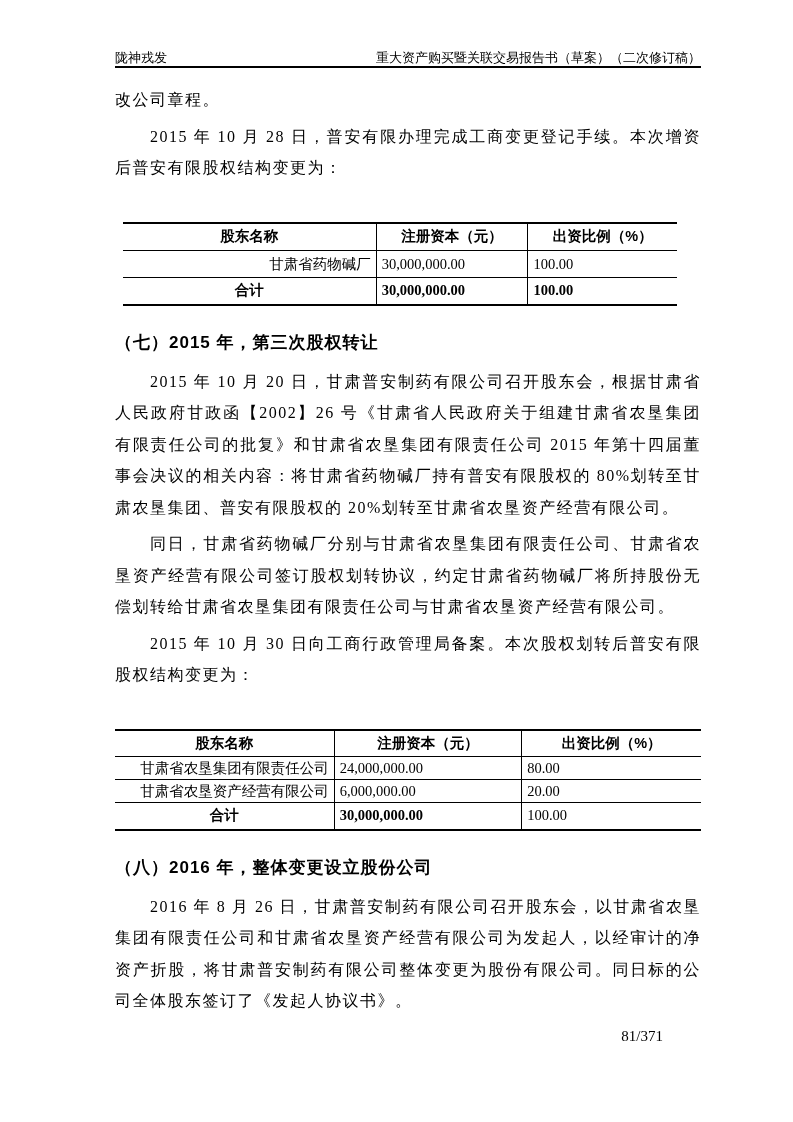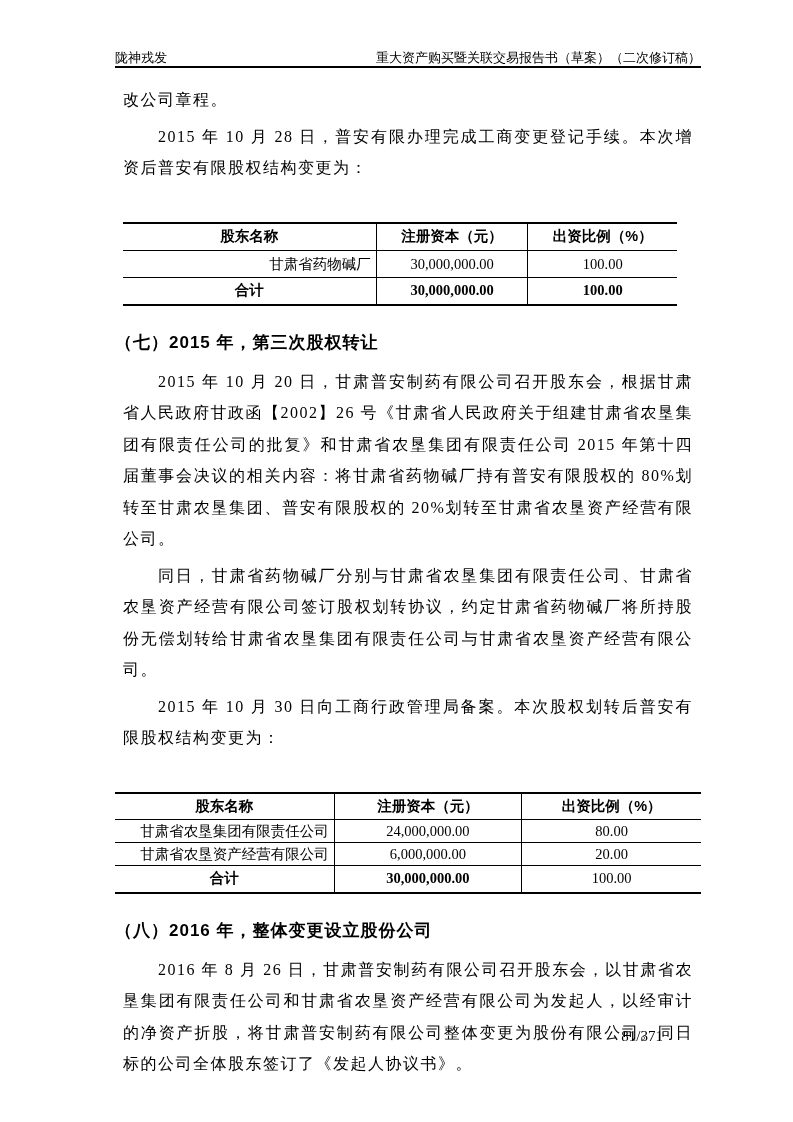--- a/index.html
+++ b/index.html
@@ -29,21 +29,21 @@
   }
 
   
   p.body-para {
     font-size: 16px;
     line-height: 31.5px;
     letter-spacing: 1.5px;
     text-align: justify;
     text-justify: inter-ideograph;
     text-indent: 35px;
-    margin: 5px 8px;
+    margin: 5px 0;
   }
   p.first-para { margin-top: 16px; }
   p.no-indent { text-indent: 0; }
   p.continues { text-align-last: justify; }
 
   
   h2.section-heading {
     font-family: "Liberation Sans", "DejaVu Sans", sans-serif;
     font-size: 17px;
     font-weight: bold;
@@ -79,21 +79,21 @@
     font-weight: bold;
     text-align: center;
     height: 28px;
   }
   .table-2 th { height: 27px; }
   .share-table td { height: 27px; }
   .table-2 td { height: 23px; }
   .table-2 tr.total-row td { height: 27px; }
 
   td.cell-name { text-align: right; padding-left: 7px; }
-  td.cell-num { text-align: center; padding-right: 5px; }
+  td.cell-num { text-align: left; padding-right: 5px; }
   tr.total-row td.total-label {
     font-family: "Liberation Sans", "DejaVu Sans", sans-serif;
     font-weight: bold;
     text-align: center;
   }
   td.bold-num { font-weight: bold; }
 
   
   .footer-pagenum {
     position: absolute;

